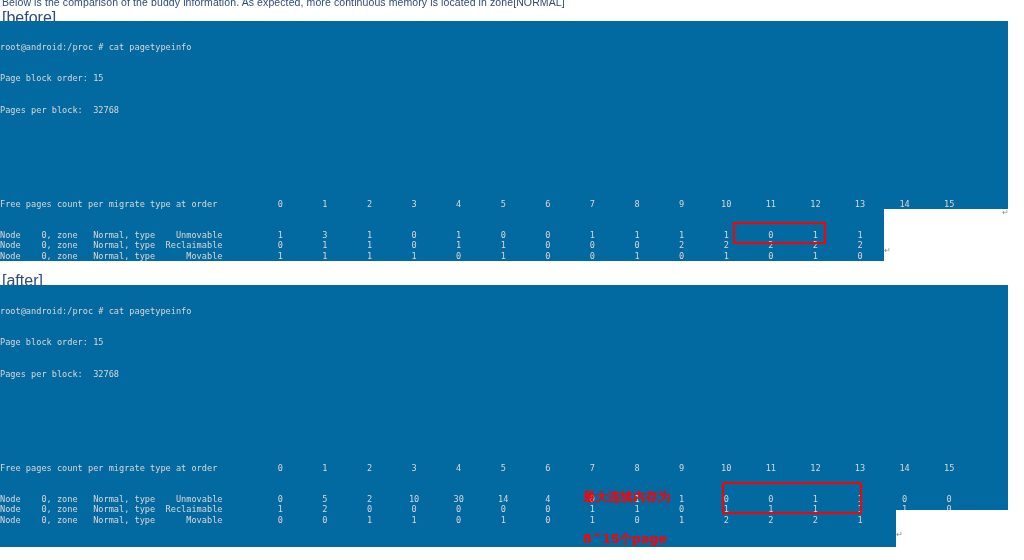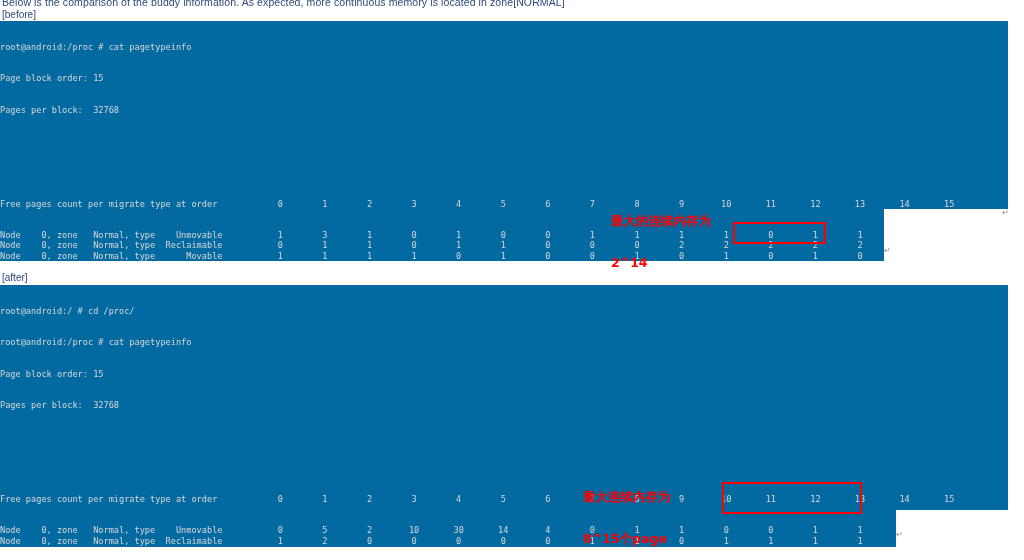--- a/index.html
+++ b/index.html
@@ -13,21 +13,21 @@
   .doc{position:relative;width:1024px;height:392px;}
 
   
   .intro{
     position:absolute;left:2px;top:-4px;
     font-size:10.5px;color:#2e4a7d;
     white-space:nowrap;letter-spacing:0.1px;
   }
   .sect-label{
     position:absolute;left:2px;
-    font-size:10px;color:#2e4a7d;white-space:nowrap;
+    font-size:16px;color:#2e4a7d;white-space:nowrap;text-decoration:underline;
   }
   #label-before{top:9px;}
   #label-after{top:272px;}
 
   
   .term{
     position:absolute;
     background:#0369a1;
     color:#d8d8d8;
     font-family:"DejaVu Sans Mono","Liberation Mono",monospace;
@@ -111,28 +111,23 @@
 
     
 
     
     
     
   </div>
   <div class="notch" id="notch-b1"></div>
   <div class="notch" id="notch-b2"></div>
 
-  <div class="anno" id="anno-before">
-    <div>最大的连续内存为</div>
-    <div>2^14</div>
-  </div>
   <div class="redbox" id="redbox-before"></div>
 
   <div class="term" id="term-after">
-    <div class="tline">root@android:/ # cd /proc/</div>
     <div class="tline">root@android:/proc # cat pagetypeinfo</div>
     <div class="tline">Page block order: 15</div>
     <div class="tline">Pages per block:  32768</div>
     <div class="tline">&nbsp;</div>
 
     <div class="tbl">
       <div class="row">
         <span class="lbl" style="width:258px">Free pages count per migrate type at order</span>
         <span class="cells" id="af-orders"><span class="cell">0</span><span class="cell">1</span><span class="cell">2</span><span class="cell">3</span><span class="cell">4</span><span class="cell">5</span><span class="cell">6</span><span class="cell">7</span><span class="cell">8</span><span class="cell">9</span><span class="cell">10</span><span class="cell">11</span><span class="cell">12</span><span class="cell">13</span><span class="cell">14</span><span class="cell">15</span></span>
       </div>

